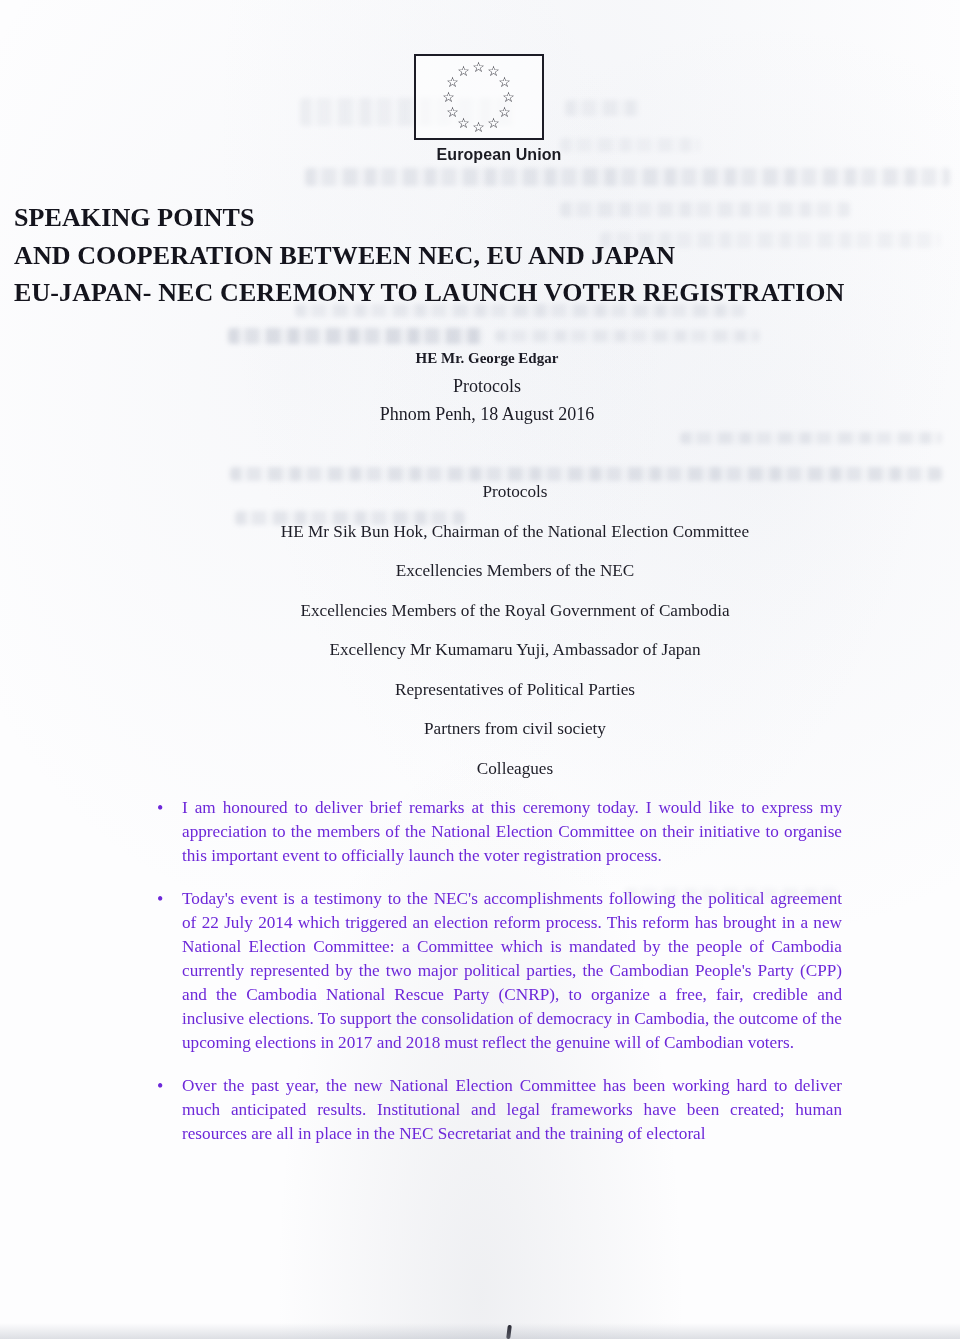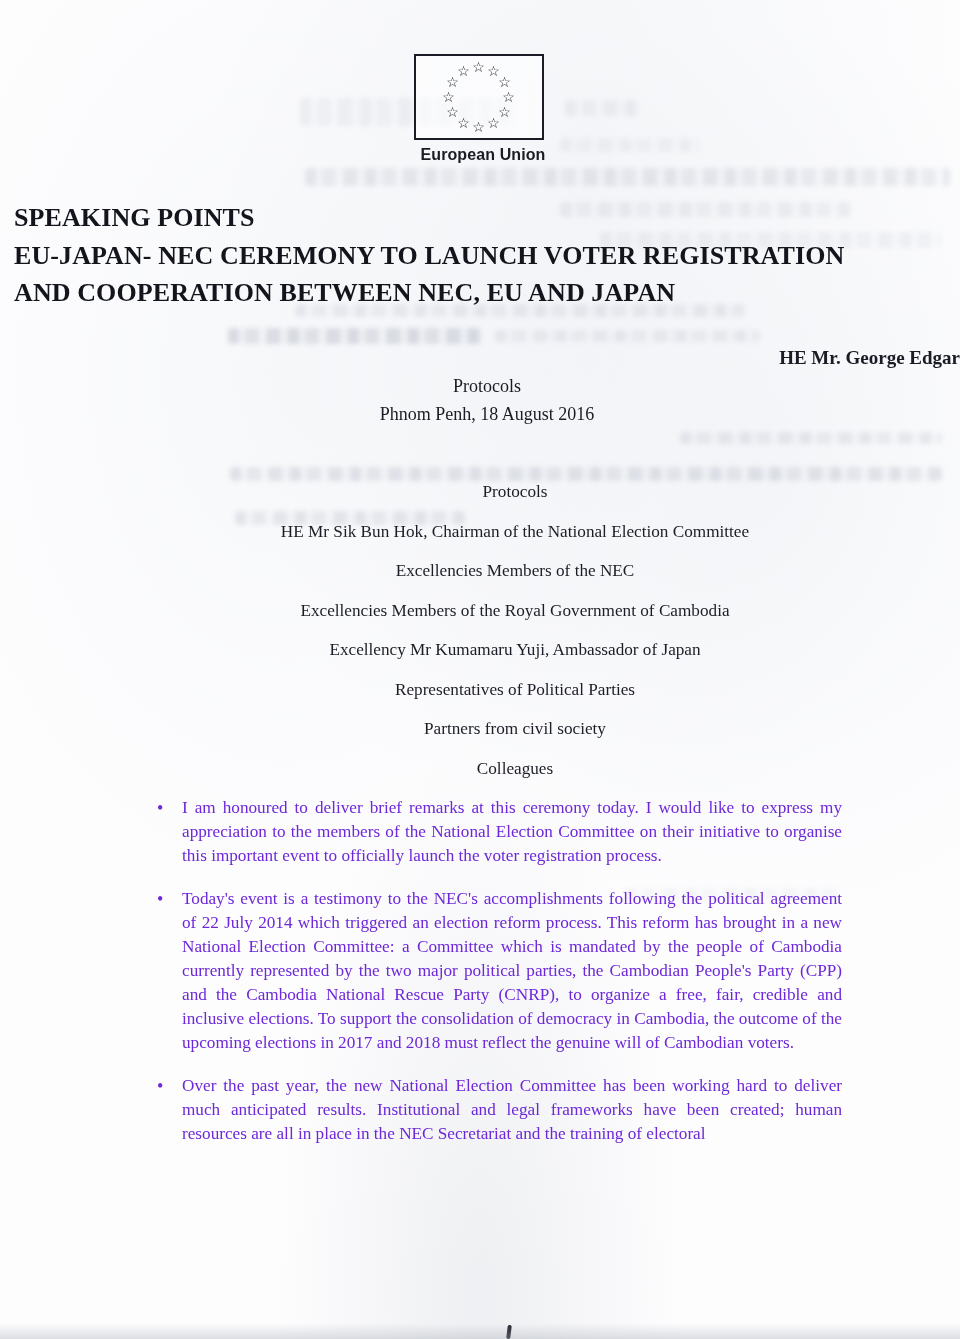--- a/index.html
+++ b/index.html
@@ -35,36 +35,36 @@
     border:2.5px solid var(--flag-border,#1c1c26);
     background:rgba(255,255,255,.6);
     box-sizing:border-box;
   }
   .eu-star{
     position:absolute;width:16px;height:16px;line-height:16px;
     text-align:center;font-family:"DejaVu Sans", sans-serif;
     font-size:14px;font-weight:bold;color:#15151f;
   }
   .logo-label{
-    position:absolute;left:388px;top:146px;width:190px;
+    position:absolute;left:404px;top:146px;width:190px;
     text-align:center;
     font-family:"Liberation Sans", sans-serif;
     font-size:16px;font-weight:bold;color:#1b1b23;
     letter-spacing:.1px;
   }
   .title-block{
     position:absolute;left:14px;top:199px;width:946px;
     text-align:left;font-weight:bold;font-size:26px;
     line-height:37.5px;color:#14141d;letter-spacing:.1px;
   }
   .speaker-block{
     position:absolute;left:14px;top:344px;width:946px;
     text-align:center;font-size:18px;line-height:28px;color:#1b1b25;
   }
-  .speaker-name{font-weight:bold;font-size:19px;text-align:right;}
+  .speaker-name{font-weight:bold;font-size:15px;}
   .protocols{
     position:absolute;left:185px;top:481px;width:660px;
     font-size:17.2px;color:#1d1d27;
   }
   .protocols div{line-height:22px;margin-bottom:17.5px;text-align:center;}
   .bullets{
     position:absolute;left:154px;top:796px;width:688px;
     margin:0;padding:0;list-style:none;
     font-size:17.2px;line-height:24px;color:#6d28d9;
     text-align:justify;
@@ -120,22 +120,22 @@
         <span class="eu-star" style="left: 24.5px; top: 32.5px;">☆</span>
         <span class="eu-star" style="left: 28.5px; top: 17.5px;">☆</span>
         <span class="eu-star" style="left: 39.5px; top: 6.5px;">☆</span>
       </div>
   </div>
   <div class="logo-label">European Union</div>
 
   <div class="title-block">
 
   <div>SPEAKING POINTS</div>
+      <div>AND COOPERATION BETWEEN NEC, EU AND JAPAN</div>
       <div>EU-JAPAN- NEC CEREMONY TO LAUNCH VOTER REGISTRATION</div>
-      <div>AND COOPERATION BETWEEN NEC, EU AND JAPAN</div>
     </div>
 
   <div class="speaker-block">
     <div class="speaker-name">HE Mr. George Edgar</div>
     <div>Protocols</div>
     <div>Phnom Penh, 18 August 2016</div>
   </div>
 
   <div class="protocols">
     <div>Protocols</div>

